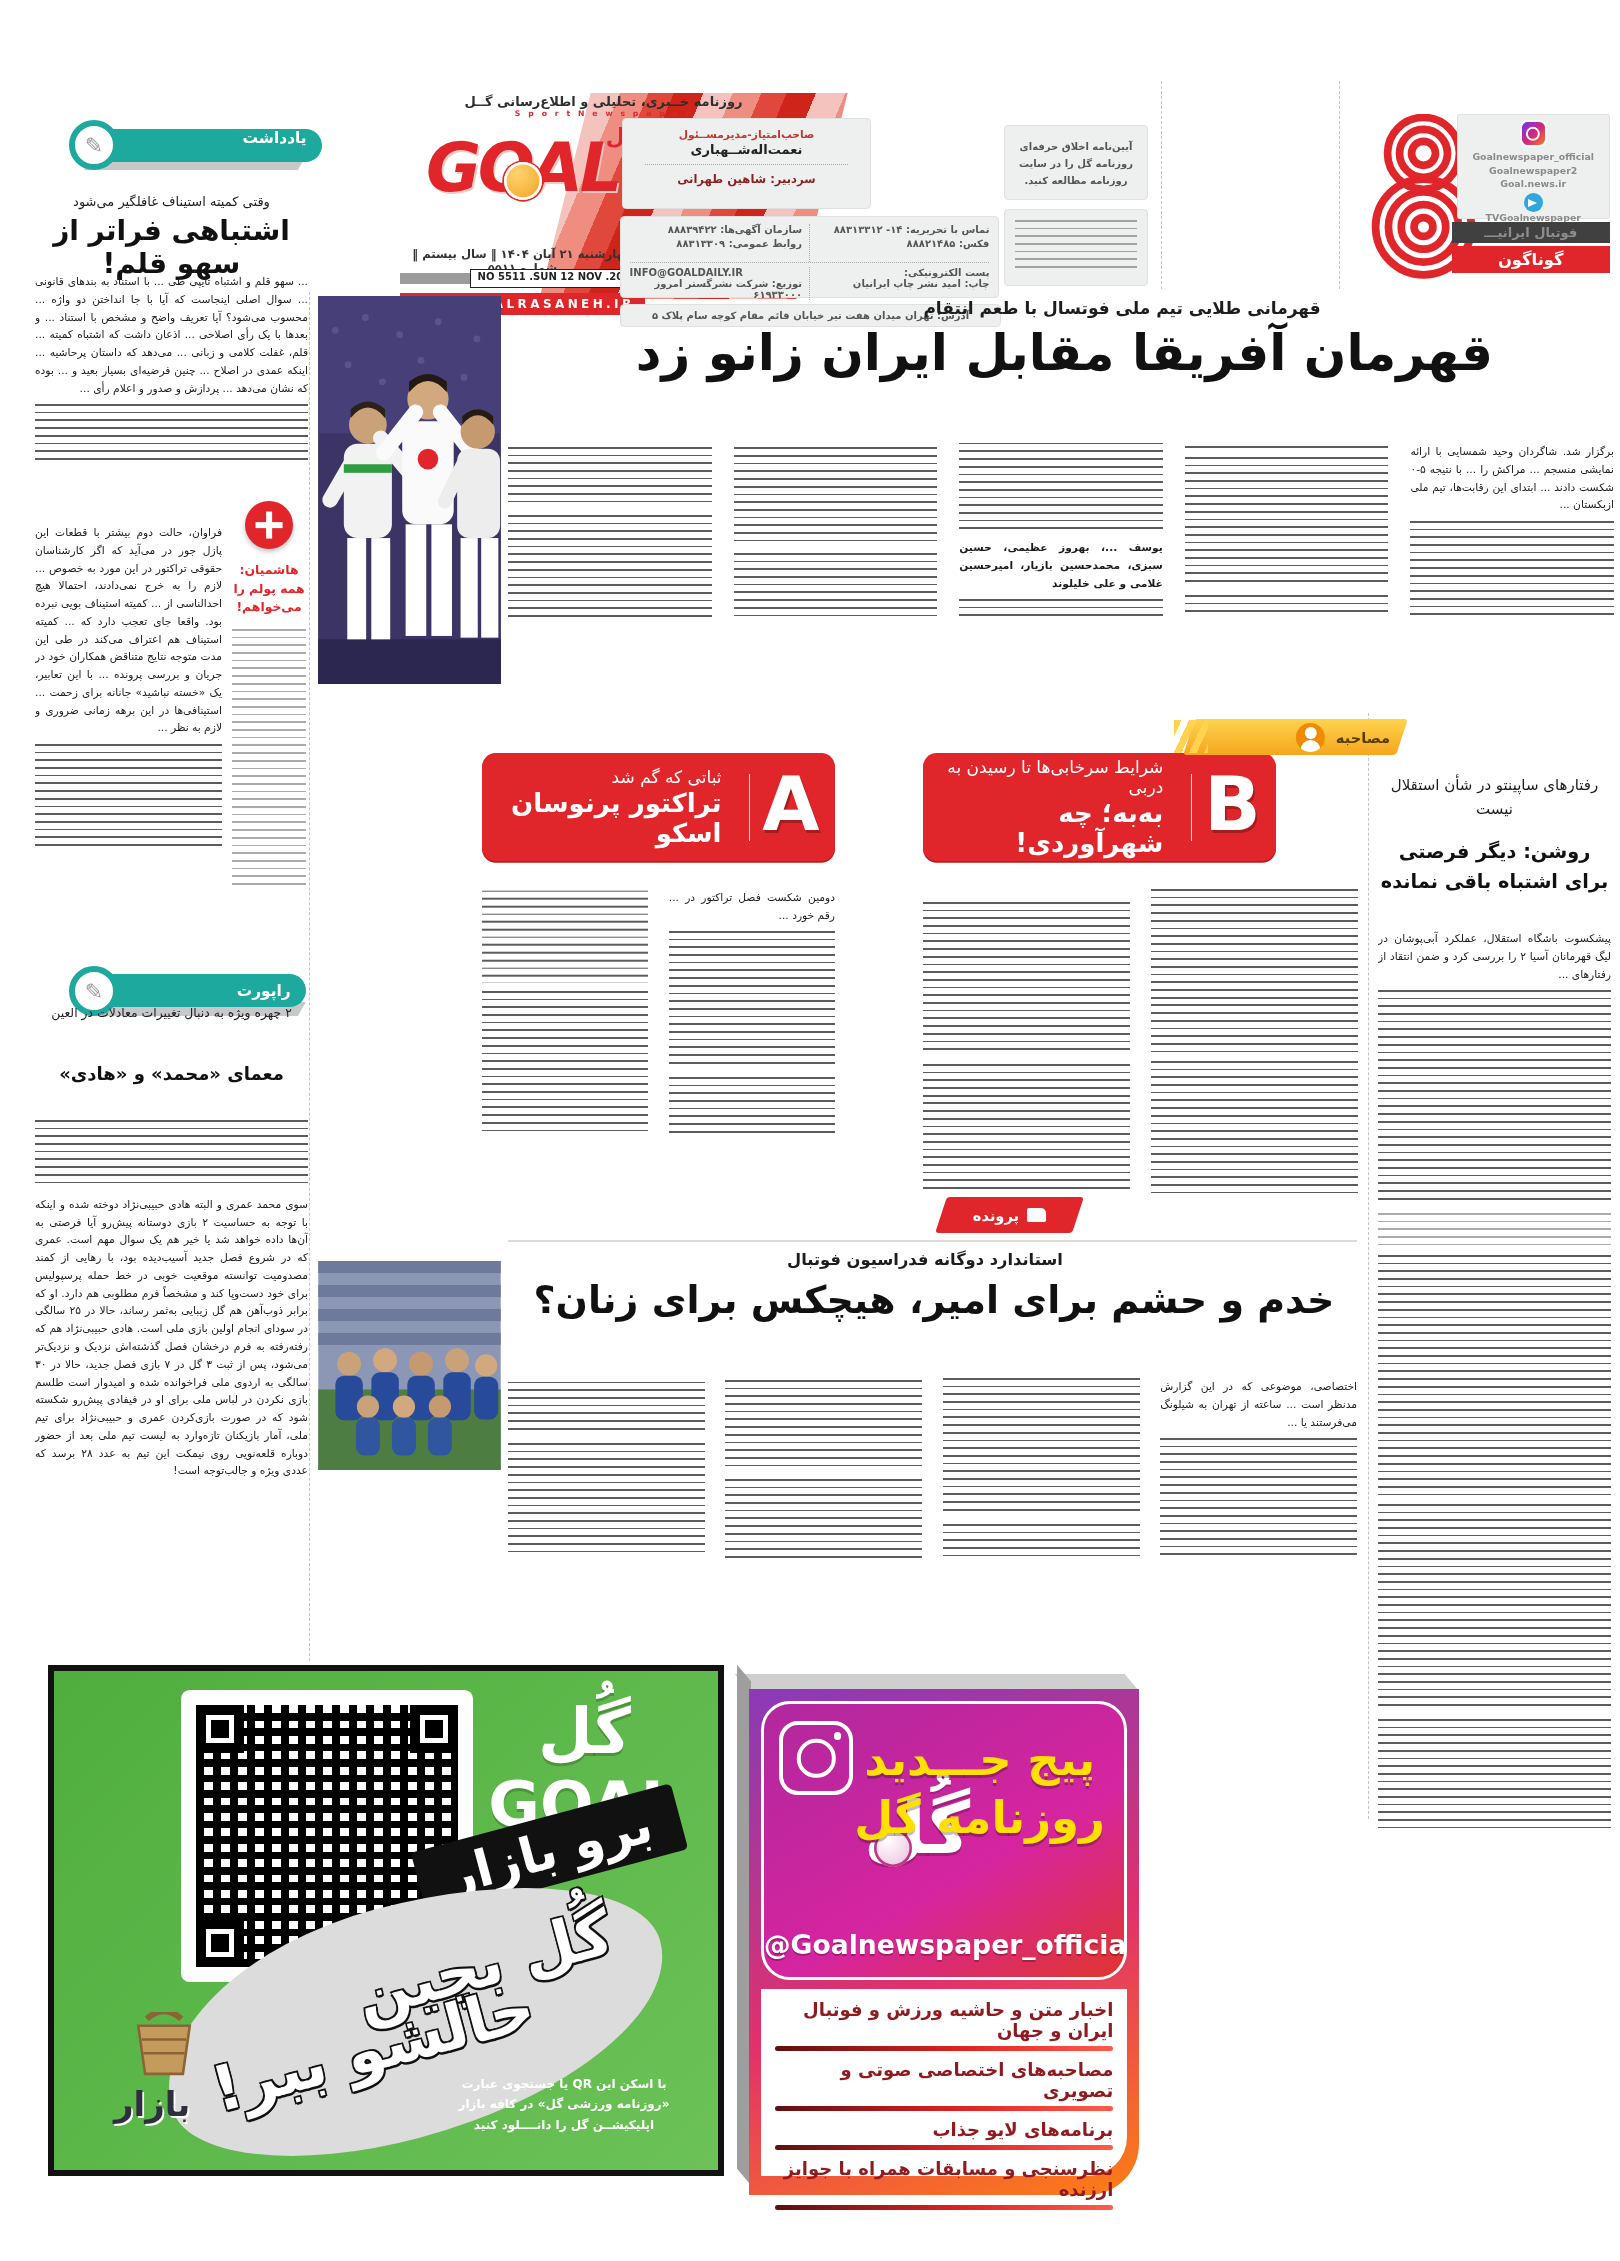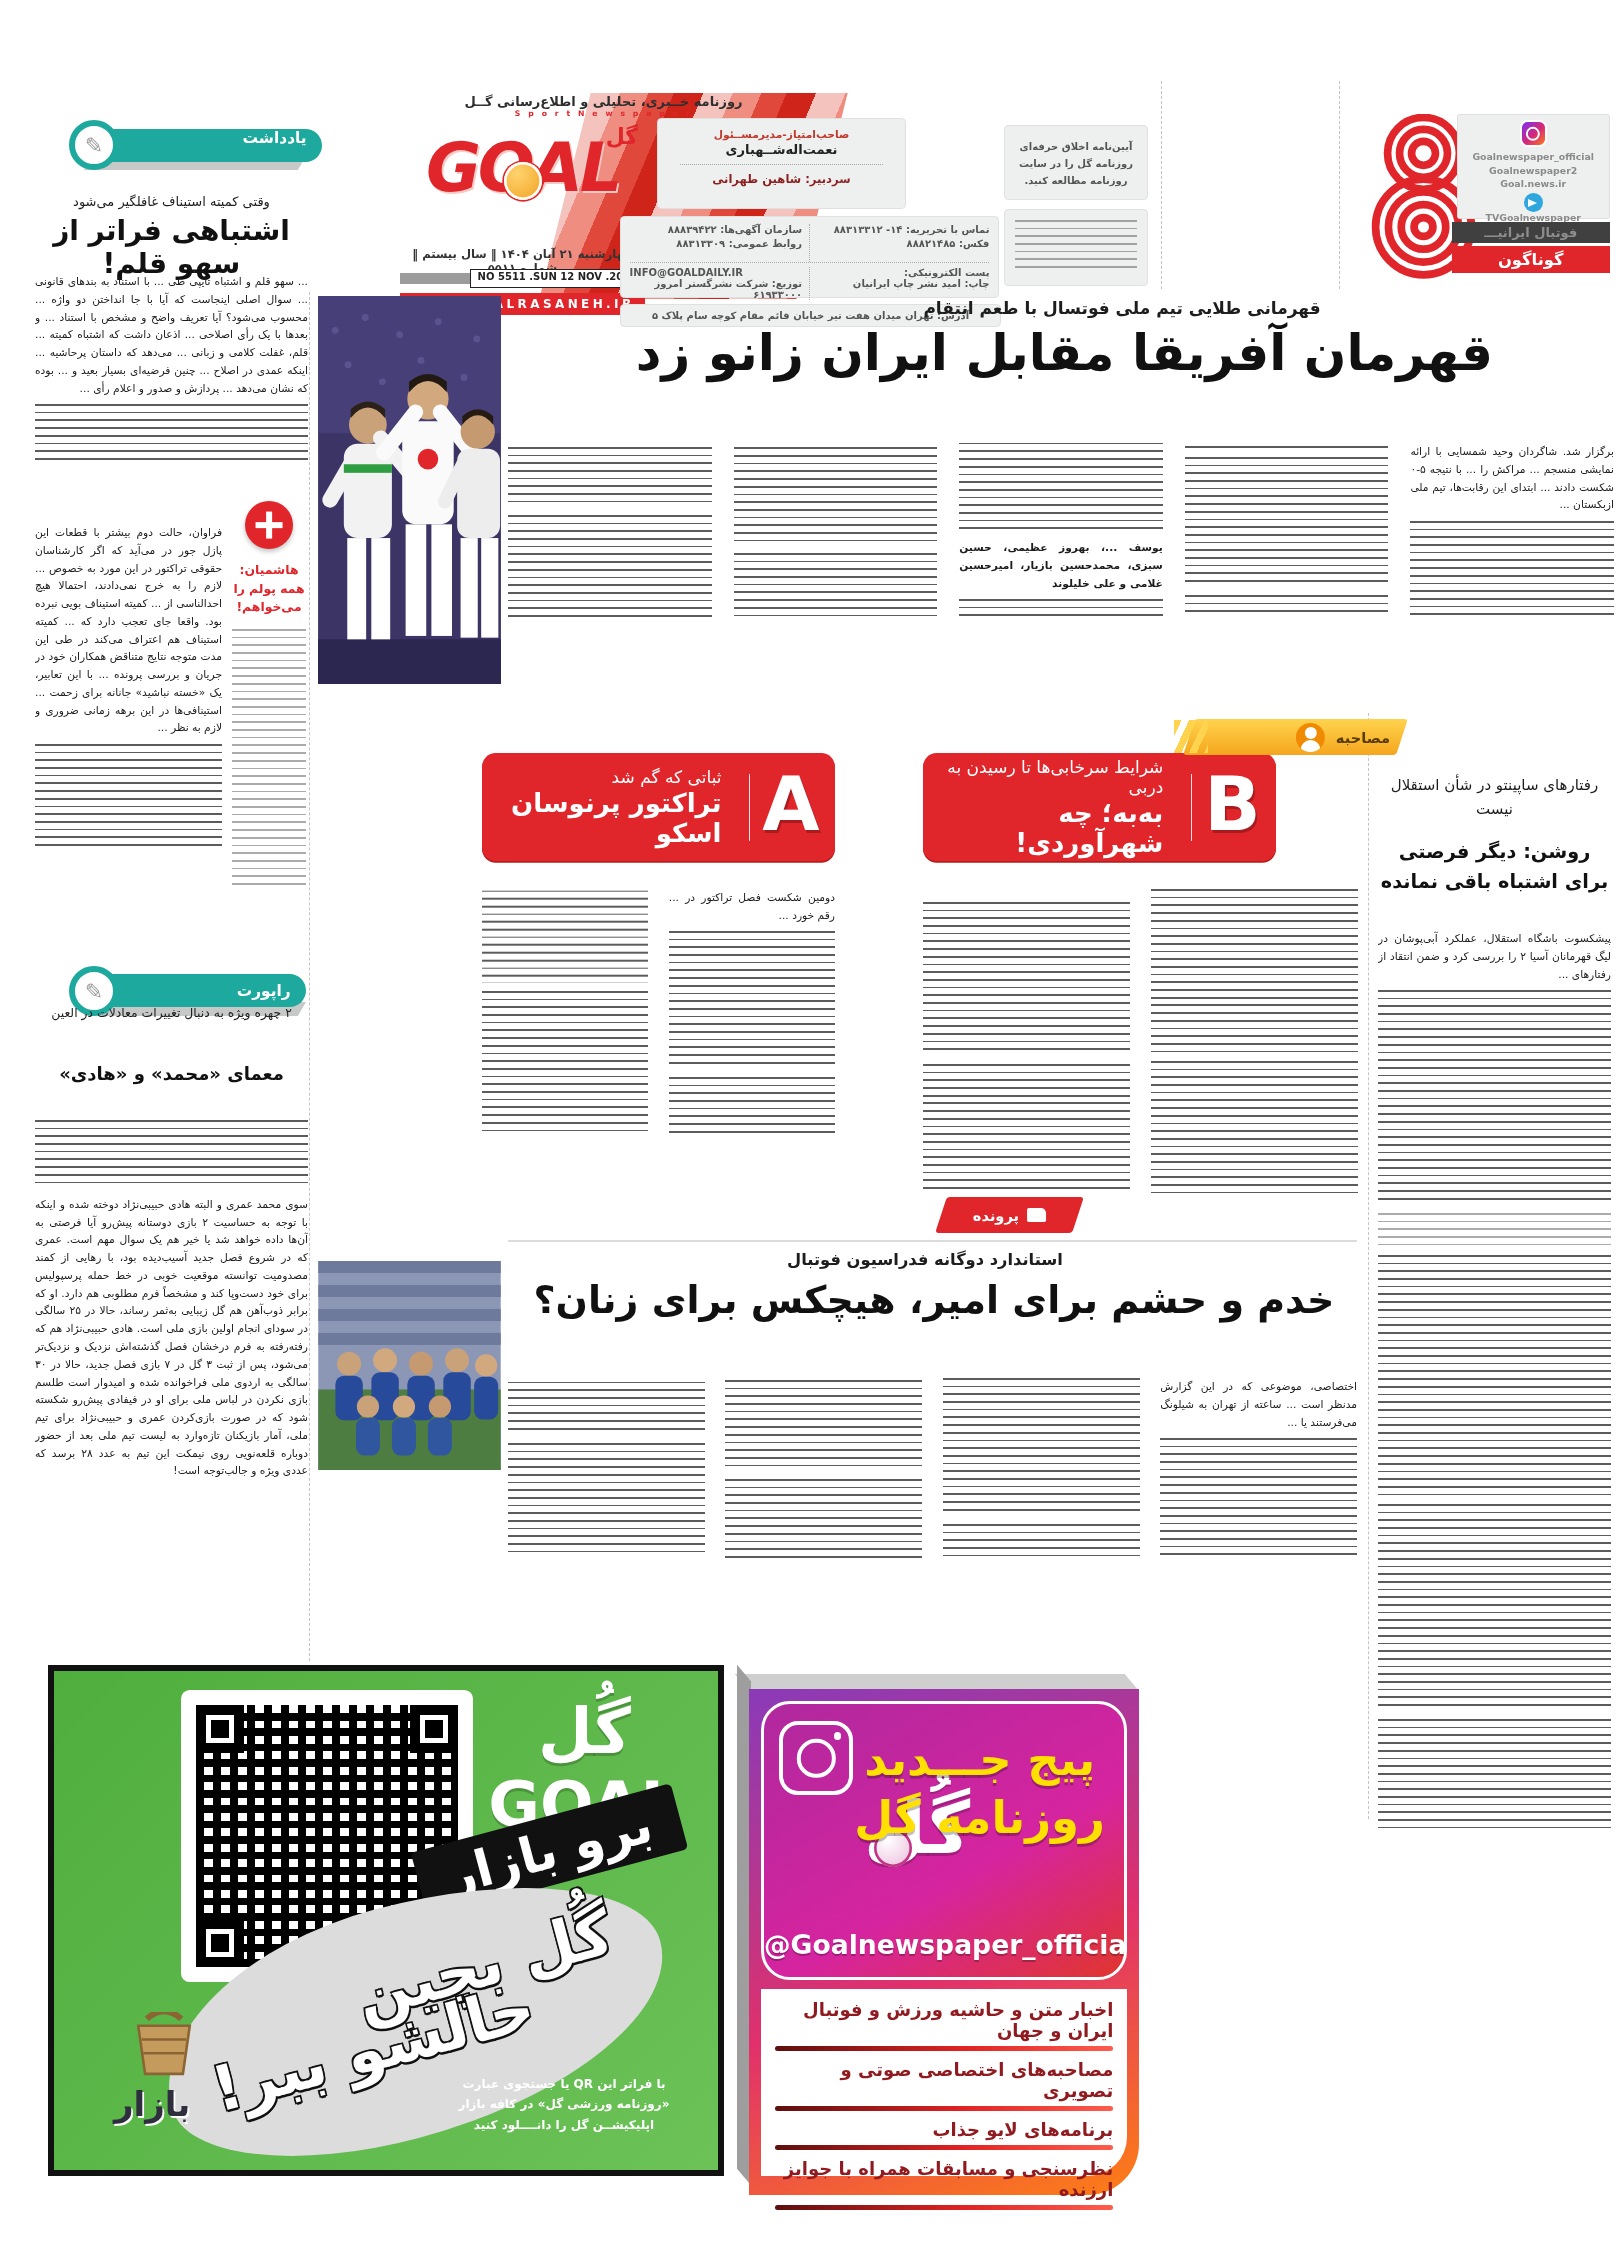--- a/index.html
+++ b/index.html
@@ -119,21 +119,21 @@
 
   <div class="abs c" style="left:401px;top:247px;width:245px;font-size:11.6px;font-weight:700;color:#333;">چهارشنبه ۲۱ آبان ۱۴۰۴ ‖ سال بیستم ‖ شماره ۵۵۱۱</div>
   <div class="abs" style="left:401px;top:269px;width:245px;height:19px;display:flex;">
     <div class="ltr" style="border:1.7px solid #222;font-size:10px;font-weight:700;color:#222;padding:0.9px 6.9px;background:#fff;">NO 5511 .SUN 12 NOV .2025</div>
     <div style="flex:1;background:#9c9c9c;margin:4.3px 0;"></div>
   </div>
   <div class="abs" style="left:401px;top:293px;width:245px;height:22px;background:#e0262b;display:flex;align-items:center;justify-content:center;">
     <span class="ltr" style="color:#fff;font-weight:700;font-size:12px;letter-spacing:3.4px;">WWW.GOALRASANEH.IR</span>
   </div>
 
-  <div class="abs graybox c" style="left:658px;top:118px;width:249px;height:91px;padding:8.6px 10.3px;box-sizing:border-box;">
+  <div class="abs graybox c" style="left:623px;top:118px;width:249px;height:91px;padding:8.6px 10.3px;box-sizing:border-box;">
     <div style="font-size:10.7px;color:#c0392b;font-weight:700;">صاحب‌امتیاز-مدیرمســئول</div>
     <div style="font-size:13px;color:#222;font-weight:700;margin-top:1.7px;">نعمت‌اله‌شــهباری</div>
     <div style="border-top:1.7px dotted #aaa;margin:6.9px 12px;"></div>
     <div style="font-size:11.6px;color:#8c1f1f;font-weight:700;">سردبیر: شاهین طهرانی</div>
   </div>
 
   <div class="abs graybox" style="left:621px;top:216px;width:379px;height:82px;padding:6.9px 8.6px;box-sizing:border-box;">
     <div style="display:flex;height:38px;">
       <div style="flex:1;border-left:1.7px dotted #aaa;padding-left:6.9px;">
         <div style="font-size:10px;font-weight:700;color:#555;">تماس با تحریریه: ۱۴- ۸۸۳۱۳۳۱۲</div>
@@ -378,21 +378,21 @@
     <div class="abs rot outline-w" style="right:103px;top:257px;font-size:62px;font-weight:700;">گُل بچین</div>
     <div class="abs rot outline-w" style="right:180px;top:341px;font-size:62px;font-weight:700;">حالشو ببر!</div>
     <div class="abs" style="left:79px;top:341px;width:62px;height:67px;">
       <svg width="62" height="67" viewBox="0 0 72 78">
         <path d="M16 8 Q36 -10 56 8" fill="none" stroke="#8a6433" stroke-width="7"></path>
         <path d="M6 16 L66 16 L58 72 L14 72 Z" fill="#c59a5d" stroke="#8a6433" stroke-width="3"></path>
         <path d="M10 32 L62 32 M12 48 L60 48" stroke="#8a6433" stroke-width="3"></path>
       </svg>
     </div>
     <div class="abs" style="left:60px;top:413px;font-size:34px;font-weight:700;color:#2e2e3e;text-shadow:1.7px 1.7px 0 #fff;">بازار</div>
-    <div class="abs c" style="left:403px;top:403px;width:214px;color:#fff;font-weight:700;font-size:12px;line-height:1.7;">با فراتر این QR یا جستجوی عبارت «روزنامه ورزشی گل» در کافه بازار اپلیکیشــن گل را دانــــلود کنید</div>
+    <div class="abs c" style="left:403px;top:403px;width:214px;color:#fff;font-weight:700;font-size:12px;line-height:1.7;">با اسکن این QR یا جستجوی عبارت «روزنامه ورزشی گل» در کافه بازار اپلیکیشــن گل را دانــــلود کنید</div>
   </div>
 
   <div class="abs" style="left:750px;top:1674px;width:390px;height:521px;">
     <div class="abs" style="left:0;top:0;width:390px;height:17px;background:#cfcfcf;transform:skewX(40deg);transform-origin:left bottom;"></div>
     <div class="abs" style="left:-12px;top:6.9px;width:13.7px;height:504px;background:#9e9e9e;transform:skewY(50deg);transform-origin:right top;"></div>
     <div class="abs" style="left:0;top:15.4px;width:390px;height:506px;background:linear-gradient(160deg,#8a3ab9 0%,#c13584 38%,#e1306c 55%,#fd7e14 100%);border-radius:0 0 51px 0;padding:12px;box-sizing:border-box;">
       <div style="background:linear-gradient(150deg,#b0289e,#d6249f 60%,#e0352e);border:3.4px solid #fff;border-radius:29px;height:273px;position:relative;overflow:hidden;">
         <div class="cam" style="position:absolute;left:15.4px;top:17px;width:74px;height:74px;"></div>
         <div style="position:absolute;left:103px;top:82px;width:103px;text-align:center;">
           <span style="font-size:72px;font-weight:700;color:#fff;text-shadow:0 2.6px 0 rgba(0,0,0,.2);">گُل</span>

